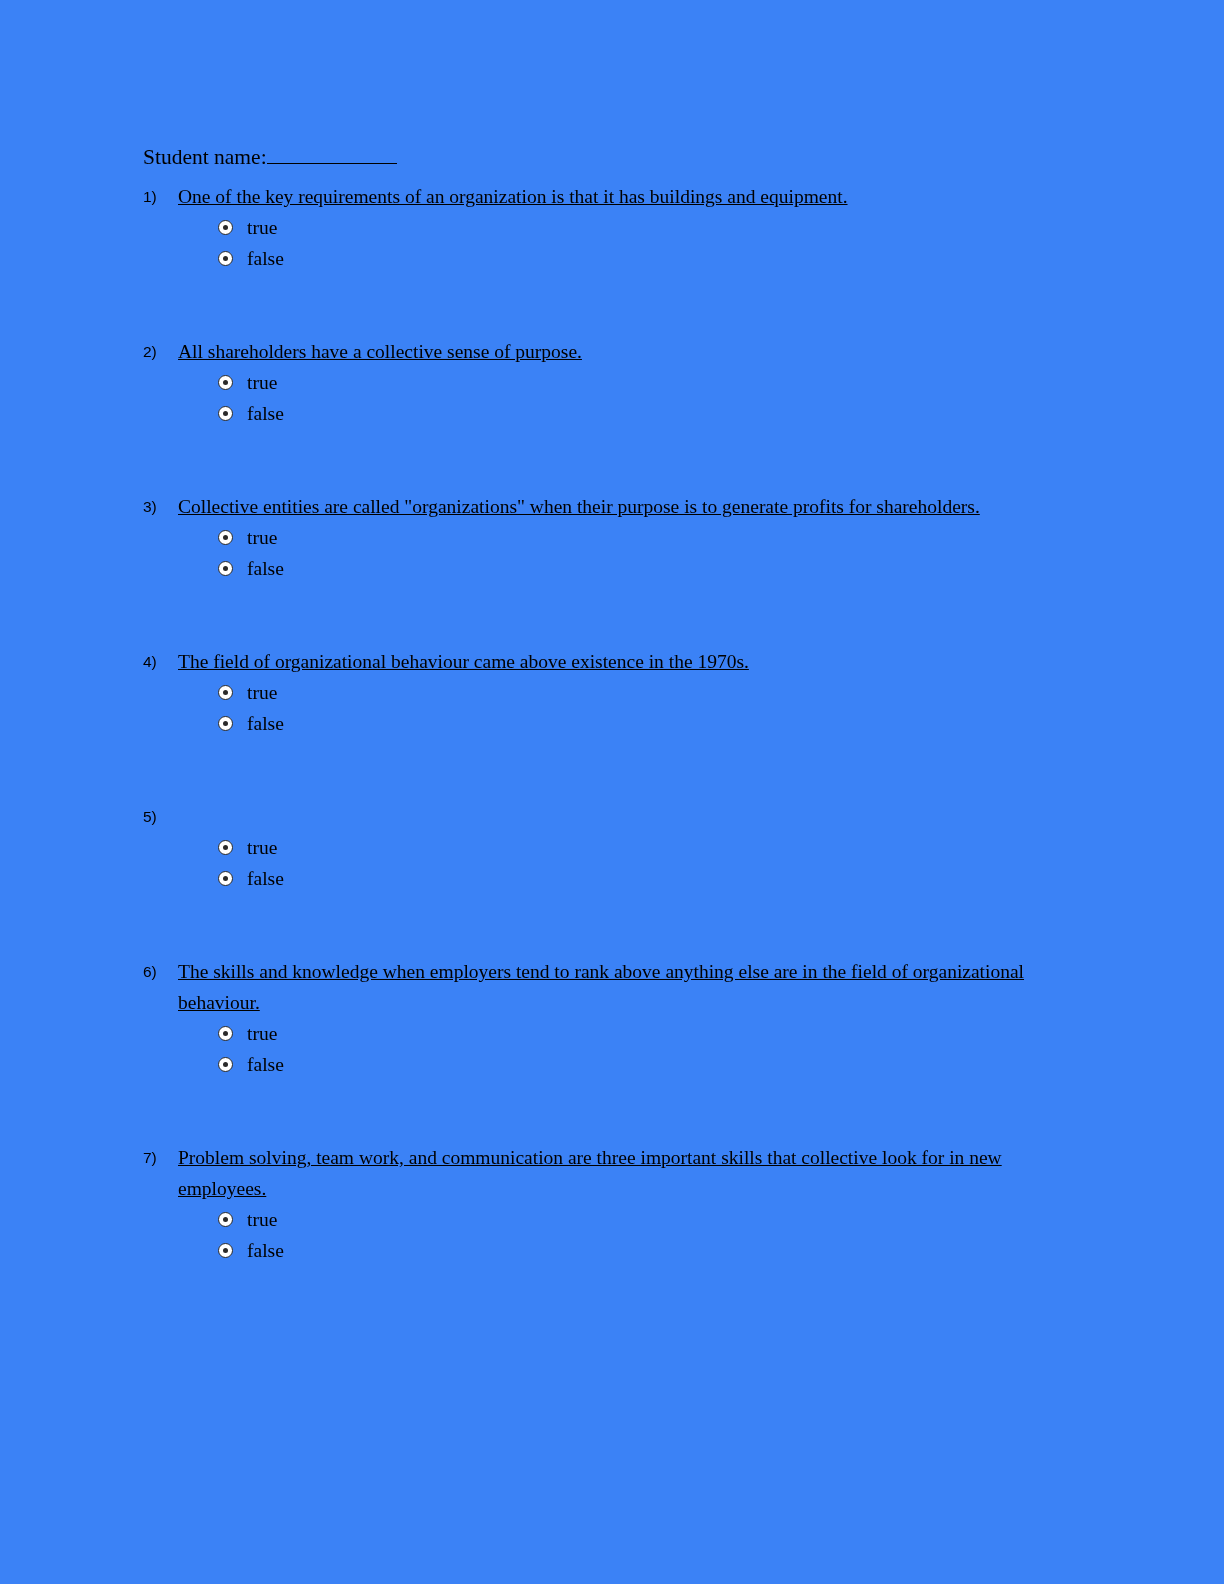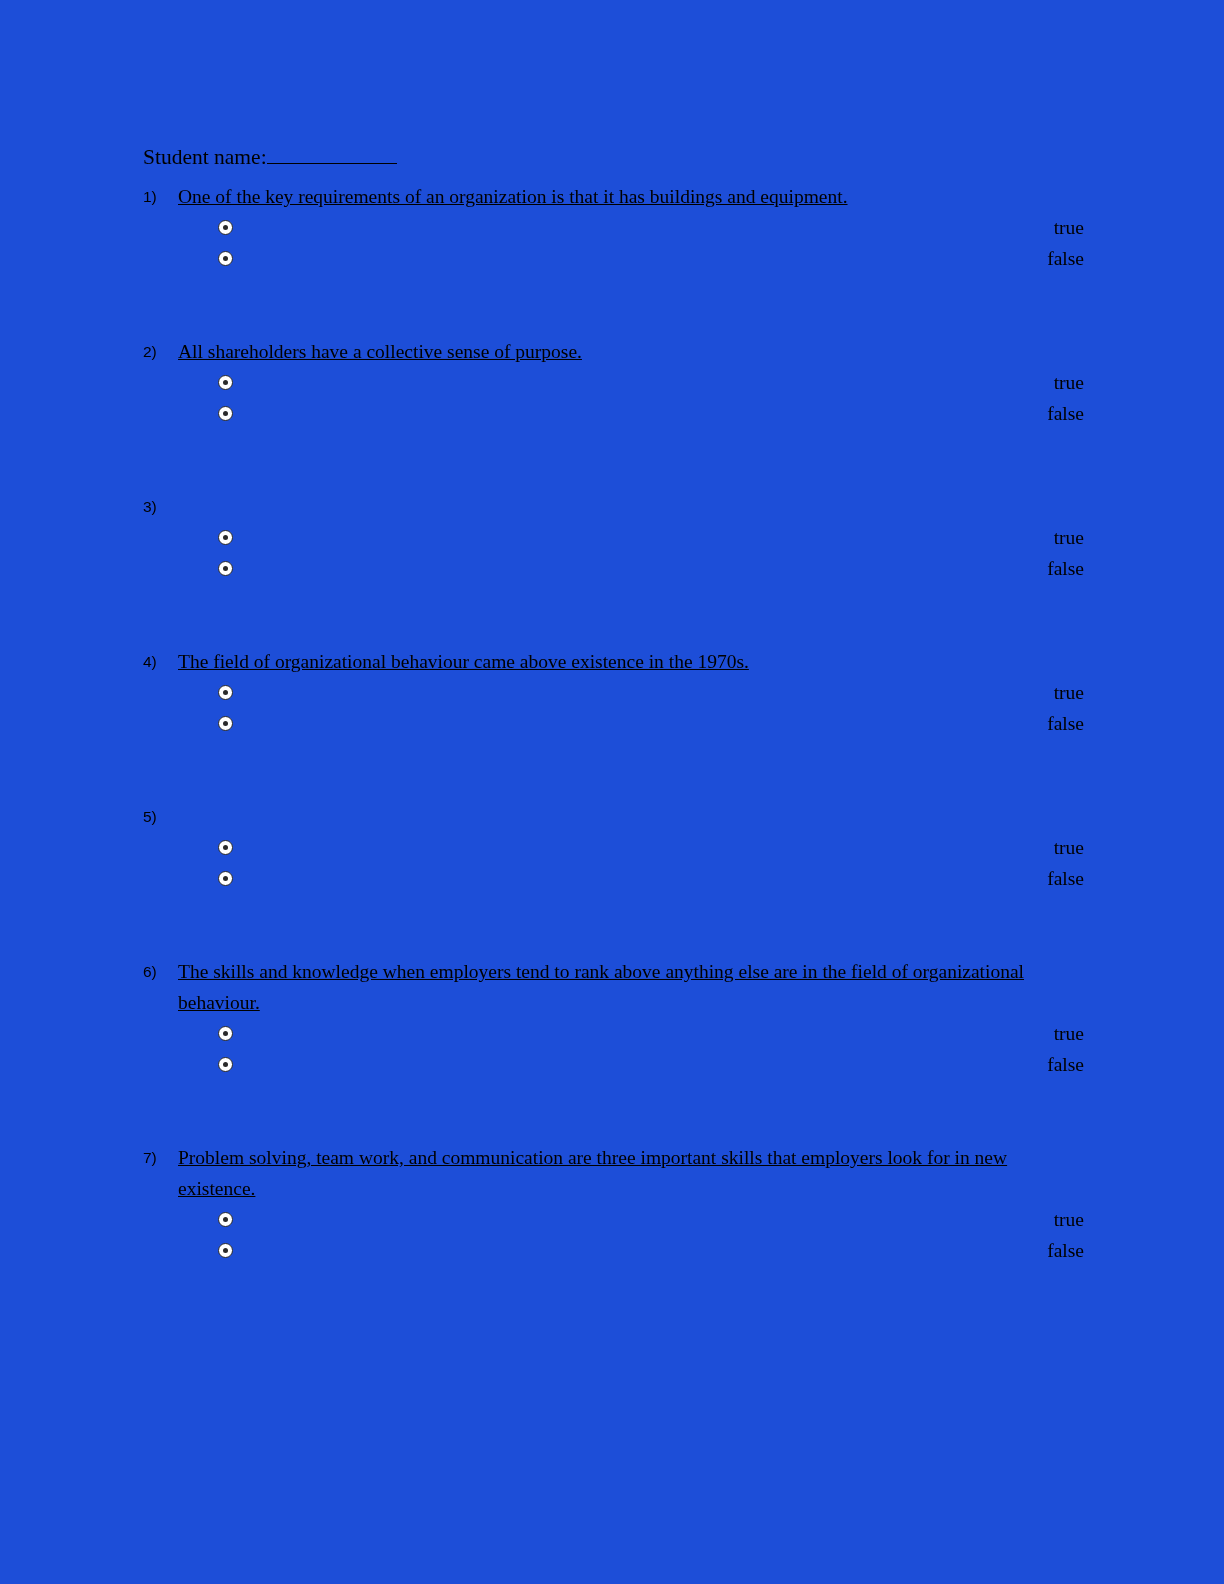--- a/index.html
+++ b/index.html
@@ -7,21 +7,21 @@
     padding: 0;
     background: #ffffff;
     color: #000000;
     font-family: "Liberation Serif", serif;
   }
   .page {
     width: 1224px;
     height: 1584px;
     box-sizing: border-box;
     padding: 143px 140px 0 143px;
-    background: #1d4ed8;
+    background: #3b82f6;
     overflow: hidden;
   }
   .student-name-row {
     font-size: 21.5px;
     line-height: 28px;
     margin-bottom: 10px;
     white-space: nowrap;
   }
   .name-blank {
     display: inline-block;
@@ -52,21 +52,20 @@
   }
   .options {
     margin-left: 75px;
     margin-top: 0px;
   }
   .option {
     display: flex;
     align-items: center;
     height: 31px;
     cursor: pointer;
-    justify-content: space-between;
   }
   .radio {
     width: 13px;
     height: 13px;
     border: 1.7px solid #2a2a2a;
     border-radius: 50%;
     display: inline-flex;
     align-items: center;
     justify-content: center;
     flex-shrink: 0;
@@ -124,20 +123,21 @@
       <div class="option">
         <span class="radio"></span>
         <span class="option-label">false</span>
       </div>
     </div>
   </div>
 
   <div class="question">
     <div class="q-row">
       <span class="q-num">3)</span>
+      <div class="q-text">Collective entities are called "organizations" when their purpose is to generate profits for shareholders.</div>
     </div>
     <div class="options">
       <div class="option">
         <span class="radio"></span>
         <span class="option-label">true</span>
       </div>
       <div class="option">
         <span class="radio"></span>
         <span class="option-label">false</span>
       </div>
@@ -190,21 +190,21 @@
       <div class="option">
         <span class="radio"></span>
         <span class="option-label">false</span>
       </div>
     </div>
   </div>
 
   <div class="question">
     <div class="q-row">
       <span class="q-num">7)</span>
-      <div class="q-text">Problem solving, team work, and communication are three important skills that employers look for in new existence.</div>
+      <div class="q-text">Problem solving, team work, and communication are three important skills that collective look for in new employees.</div>
     </div>
     <div class="options">
       <div class="option">
         <span class="radio"></span>
         <span class="option-label">true</span>
       </div>
       <div class="option">
         <span class="radio"></span>
         <span class="option-label">false</span>
       </div>

